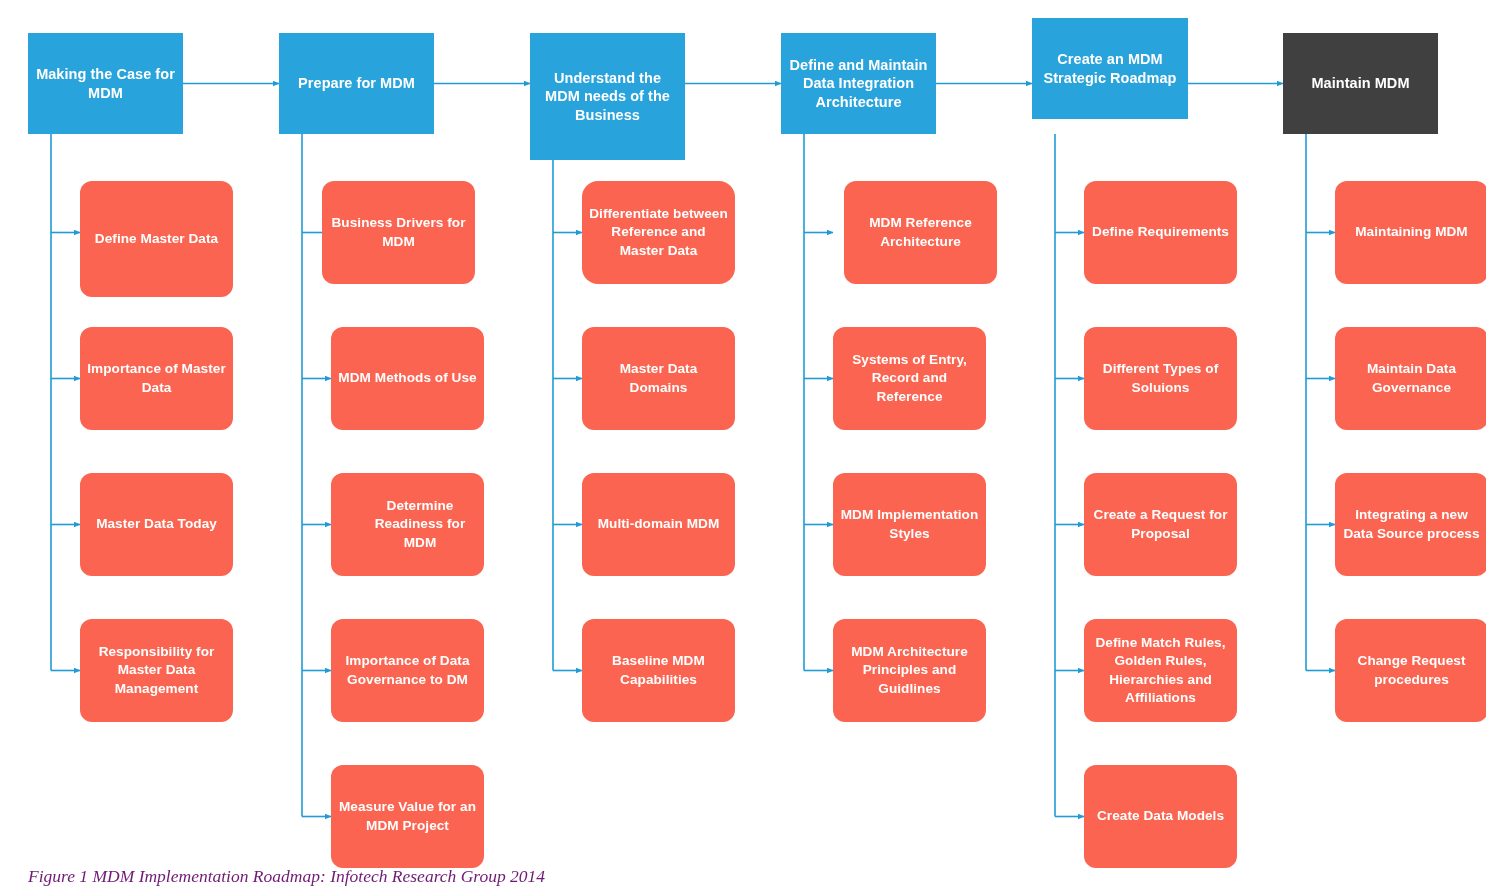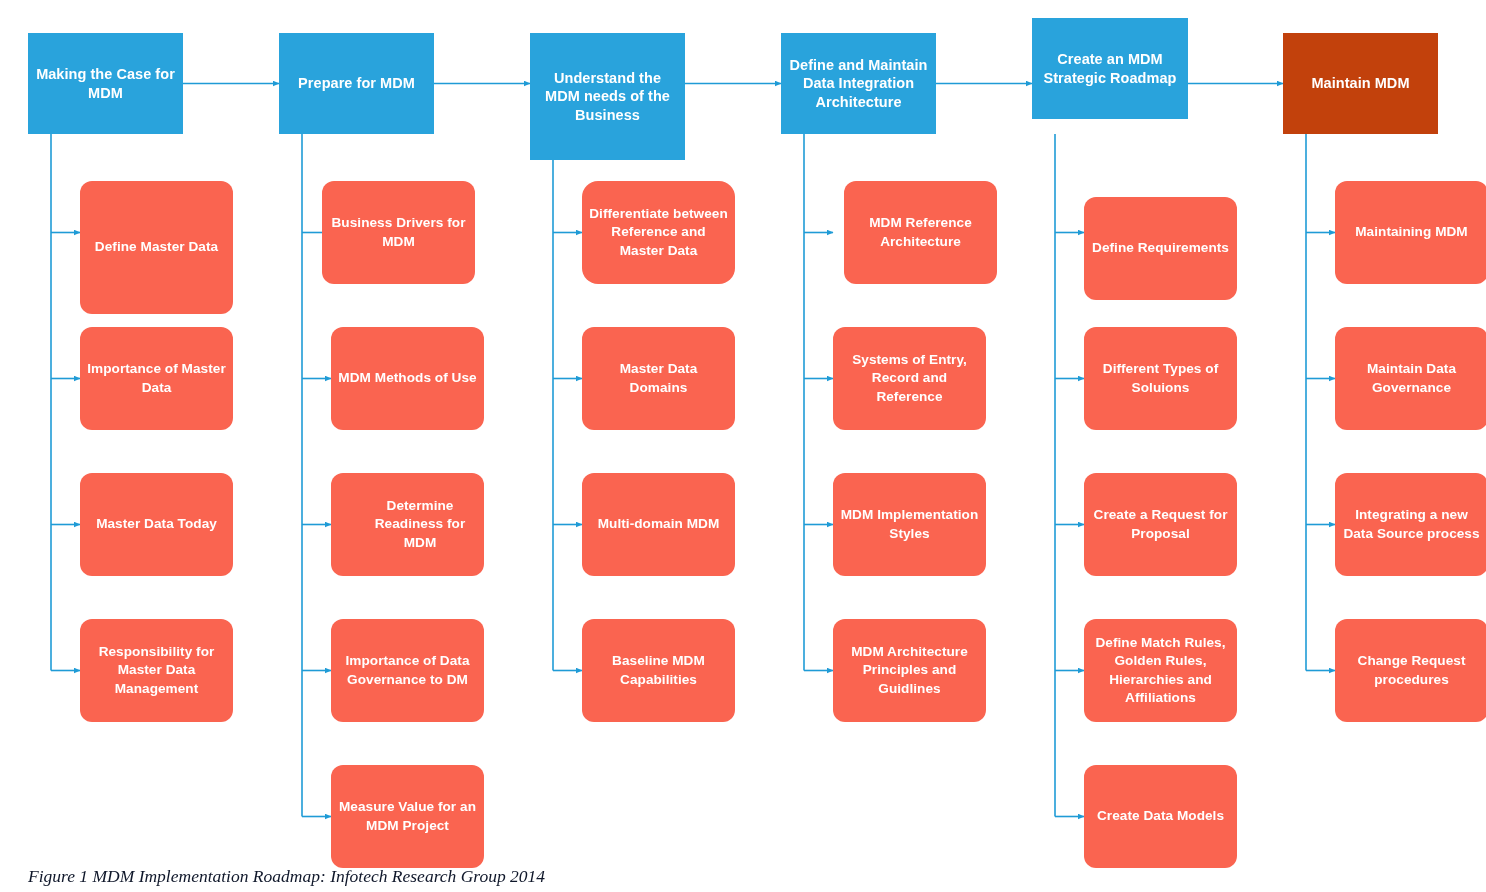--- a/index.html
+++ b/index.html
@@ -57,21 +57,21 @@
     padding: 4px 7px;
     letter-spacing: 0.05px;
   }
   .caption {
     position: absolute;
     left: 28px;
     top: 866px;
     font-family: "Liberation Serif", serif;
     font-style: italic;
     font-size: 17.5px;
-    color: #0f172a;
+    color: #701a75;
     white-space: nowrap;
   }
 </style>
 </head>
 <body>
 
 <div id="canvas">
 
   <svg id="svg-connectors" viewBox="0 0 1486 892">
     <defs>
@@ -119,41 +119,41 @@
         <line x1="1306" y1="670.5" x2="1335" y2="670.5" marker-end="url(#arrowhead)"></line>
       </g>
   </svg>
 
   <div id="phase-layer">
       <div class="phase-box" style="left: 28px; top: 33px; width: 155px; height: 101px; background: rgb(41, 163, 220);">Making the Case for MDM</div>
       <div class="phase-box" style="left: 279px; top: 33px; width: 155px; height: 101px; background: rgb(41, 163, 220); text-align: center;">Prepare for MDM</div>
       <div class="phase-box" style="left: 530px; top: 33px; width: 155px; height: 127px; background: rgb(41, 163, 220);">Understand the MDM needs of the Business</div>
       <div class="phase-box" style="left: 781px; top: 33px; width: 155px; height: 101px; background: rgb(41, 163, 220);">Define and Maintain Data Integration Architecture</div>
       <div class="phase-box" style="left: 1032px; top: 18px; width: 156px; height: 101px; background: rgb(41, 163, 220);">Create an MDM Strategic Roadmap</div>
-      <div class="phase-box" style="left: 1283px; top: 33px; width: 155px; height: 101px; background: #c2410c;">Maintain MDM</div>
+      <div class="phase-box" style="left: 1283px; top: 33px; width: 155px; height: 101px; background: #404040;">Maintain MDM</div>
     </div>
   <div id="task-layer">
-      <div class="task-box" style="left: 80px; top: 181px; width: 153px; height: 133px; background: rgb(250, 100, 80);">Define Master Data</div>
+      <div class="task-box" style="left: 80px; top: 181px; width: 153px; height: 116px; background: rgb(250, 100, 80);">Define Master Data</div>
       <div class="task-box" style="left: 80px; top: 327px; width: 153px; height: 103px; background: rgb(250, 100, 80);">Importance of Master Data</div>
       <div class="task-box" style="left: 80px; top: 473px; width: 153px; height: 103px; background: rgb(250, 100, 80);">Master Data Today</div>
       <div class="task-box" style="left: 80px; top: 619px; width: 153px; height: 103px; background: rgb(250, 100, 80);">Responsibility for Master Data Management</div>
       <div class="task-box" style="left: 322px; top: 181px; width: 153px; height: 103px; background: rgb(250, 100, 80);">Business Drivers for MDM</div>
       <div class="task-box" style="left: 331px; top: 327px; width: 153px; height: 103px; background: rgb(250, 100, 80);">MDM Methods of Use</div>
       <div class="task-box" style="left: 331px; top: 473px; width: 153px; height: 103px; background: rgb(250, 100, 80); padding-left: 32px;">Determine Readiness for MDM</div>
       <div class="task-box" style="left: 331px; top: 619px; width: 153px; height: 103px; background: rgb(250, 100, 80);">Importance of Data Governance to DM</div>
       <div class="task-box" style="left: 331px; top: 765px; width: 153px; height: 103px; background: rgb(250, 100, 80);">Measure Value for an MDM Project</div>
       <div class="task-box" style="left: 582px; top: 181px; width: 153px; height: 103px; background: rgb(250, 100, 80); border-radius: 16px;">Differentiate between Reference and Master Data</div>
       <div class="task-box" style="left: 582px; top: 327px; width: 153px; height: 103px; background: rgb(250, 100, 80);">Master Data Domains</div>
       <div class="task-box" style="left: 582px; top: 473px; width: 153px; height: 103px; background: rgb(250, 100, 80);">Multi-domain MDM</div>
       <div class="task-box" style="left: 582px; top: 619px; width: 153px; height: 103px; background: rgb(250, 100, 80);">Baseline MDM Capabilities</div>
       <div class="task-box" style="left: 833px; top: 181px; width: 153px; height: 103px; background: rgb(250, 100, 80); margin-left: 11px;">MDM Reference Architecture</div>
       <div class="task-box" style="left: 833px; top: 327px; width: 153px; height: 103px; background: rgb(250, 100, 80);">Systems of Entry, Record and Reference</div>
       <div class="task-box" style="left: 833px; top: 473px; width: 153px; height: 103px; background: rgb(250, 100, 80);">MDM Implementation Styles</div>
       <div class="task-box" style="left: 833px; top: 619px; width: 153px; height: 103px; background: rgb(250, 100, 80);">MDM Architecture Principles and Guidlines</div>
-      <div class="task-box" style="left: 1084px; top: 181px; width: 153px; height: 103px; background: rgb(250, 100, 80); margin-top: 16px;">Define Requirements</div>
+      <div class="task-box" style="left: 1084px; top: 181px; width: 153px; height: 103px; background: rgb(250, 100, 80);">Define Requirements</div>
       <div class="task-box" style="left: 1084px; top: 327px; width: 153px; height: 103px; background: rgb(250, 100, 80);">Different Types of Soluions</div>
       <div class="task-box" style="left: 1084px; top: 473px; width: 153px; height: 103px; background: rgb(250, 100, 80);">Create a Request for Proposal</div>
       <div class="task-box" style="left: 1084px; top: 619px; width: 153px; height: 103px; background: rgb(250, 100, 80);">Define Match Rules, Golden Rules, Hierarchies and Affiliations</div>
       <div class="task-box" style="left: 1084px; top: 765px; width: 153px; height: 103px; background: rgb(250, 100, 80);">Create Data Models</div>
       <div class="task-box" style="left: 1335px; top: 181px; width: 153px; height: 103px; background: rgb(250, 100, 80);">Maintaining MDM</div>
       <div class="task-box" style="left: 1335px; top: 327px; width: 153px; height: 103px; background: rgb(250, 100, 80);">Maintain Data Governance</div>
       <div class="task-box" style="left: 1335px; top: 473px; width: 153px; height: 103px; background: rgb(250, 100, 80);">Integrating a new Data Source process</div>
       <div class="task-box" style="left: 1335px; top: 619px; width: 153px; height: 103px; background: rgb(250, 100, 80);">Change Request procedures</div>
     </div>
 

